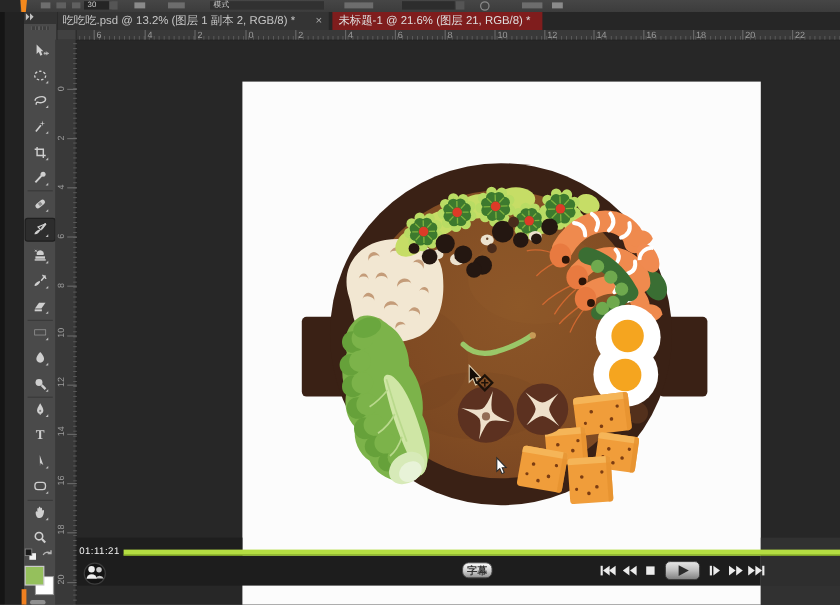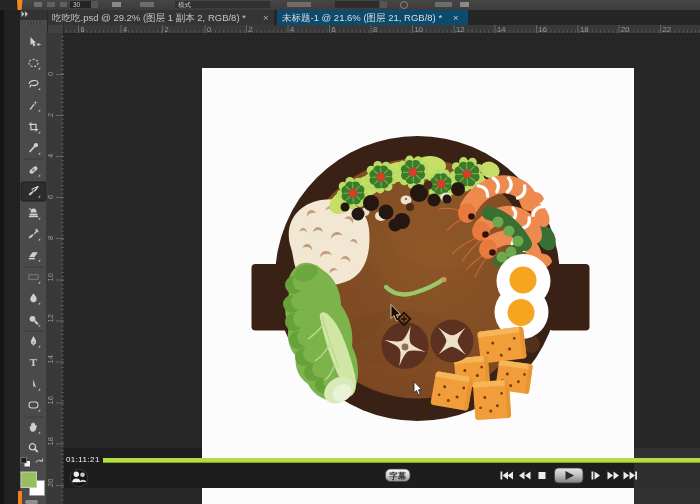--- a/index.html
+++ b/index.html
@@ -141,22 +141,22 @@
     <rect x="21" y="457.5" width="5.5" height="5.5" fill="#1a1a1a" stroke="#888" stroke-width="0.7"></rect>
     <path d="M36,462.5 a4,4 0 0 1 6,-1.5 M42.5,458.5 v2.8 h-2.8" fill="none" stroke="#b5b5b5" stroke-width="1.1"></path>
     <rect x="29.5" y="480.5" width="15" height="15" fill="#ffffff" stroke="#999" stroke-width="0.8"></rect>
     <rect x="21" y="472" width="15.5" height="15.5" fill="#95c05c" stroke="#c9c9c9" stroke-width="1"></rect>
     <rect x="25" y="500" width="13" height="4" rx="2" fill="#8f8f8f"></rect>
   </svg>
 
 <div class="abs" style="left:17.5px;top:491px;width:4px;height:13px;background:#f08020"></div>
 
 <div class="abs" style="left:48px;top:10px;width:652px;height:15px;background:#262626"></div>
-<div class="abs" style="left:48px;top:10px;width:226px;height:15px;background:#343434;color:#c6c6c6;font-size:9.5px;line-height:15px;white-space:nowrap;overflow:hidden"><span style="padding-left:4px">吃吃吃.psd @ 29.2% (图层 1 副本 2, RGB/8) *</span><span style="position:absolute;left:215px;color:#aaa">×</span></div>
-<div class="abs" style="left:277px;top:10px;width:191px;height:15px;background:#0c4a6e;color:#dedede;font-size:9.5px;line-height:15px;white-space:nowrap;overflow:hidden"><span style="padding-left:5px">未标题-1 @ 21.6% (图层 21, RGB/8) *</span><span style="position:absolute;left:176px;color:#ccc">×</span></div>
+<div class="abs" style="left:48px;top:10px;width:226px;height:15px;background:#343434;color:#c6c6c6;font-size:9.5px;line-height:15px;white-space:nowrap;overflow:hidden"><span style="padding-left:4px">吃吃吃.psd @ 13.2% (图层 1 副本 2, RGB/8) *</span><span style="position:absolute;left:215px;color:#aaa">×</span></div>
+<div class="abs" style="left:277px;top:10px;width:175px;height:15px;background:#7f1d1d;color:#dedede;font-size:9.5px;line-height:15px;white-space:nowrap;overflow:hidden"><span style="padding-left:5px">未标题-1 @ 21.6% (图层 21, RGB/8) *</span><span style="position:absolute;left:176px;color:#ccc">×</span></div>
 
 <div class="abs" style="left:48px;top:25px;width:652px;height:8px;background:#393939;border-bottom:1px solid #222"></div>
 <div class="abs" style="left:46px;top:33px;width:18px;height:471px;background:#393939;border-right:1px solid #222;box-sizing:border-box"></div>
 <div class="abs" style="left:48px;top:25px;width:15px;height:8px;background:#414141;border-right:1px solid #2a2a2a"></div>
 
 <div class="abs" style="left:64px;top:34px;width:636px;height:470px;background:#272727"></div>
 <div class="abs" style="left:202px;top:68px;width:432px;height:436px;background:#fcfcfc"></div>
 
 <svg class="abs" style="left:0;top:0" width="700" height="504" viewBox="0 0 700 504">
     <rect x="66.0" y="30" width="0.8" height="3" fill="#5c5c5c"></rect>

